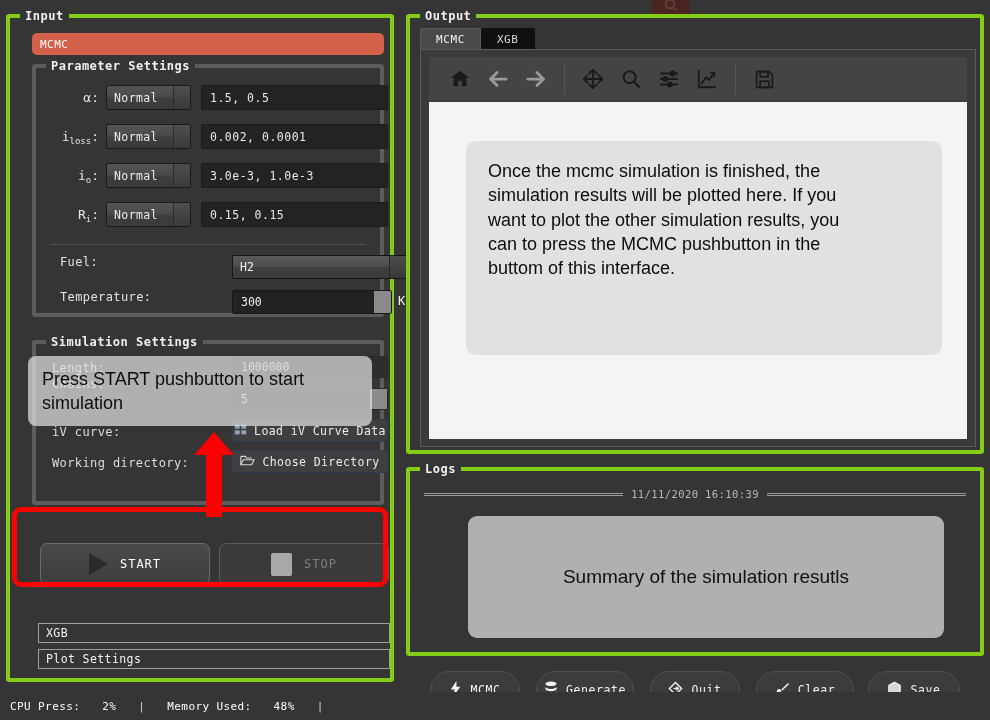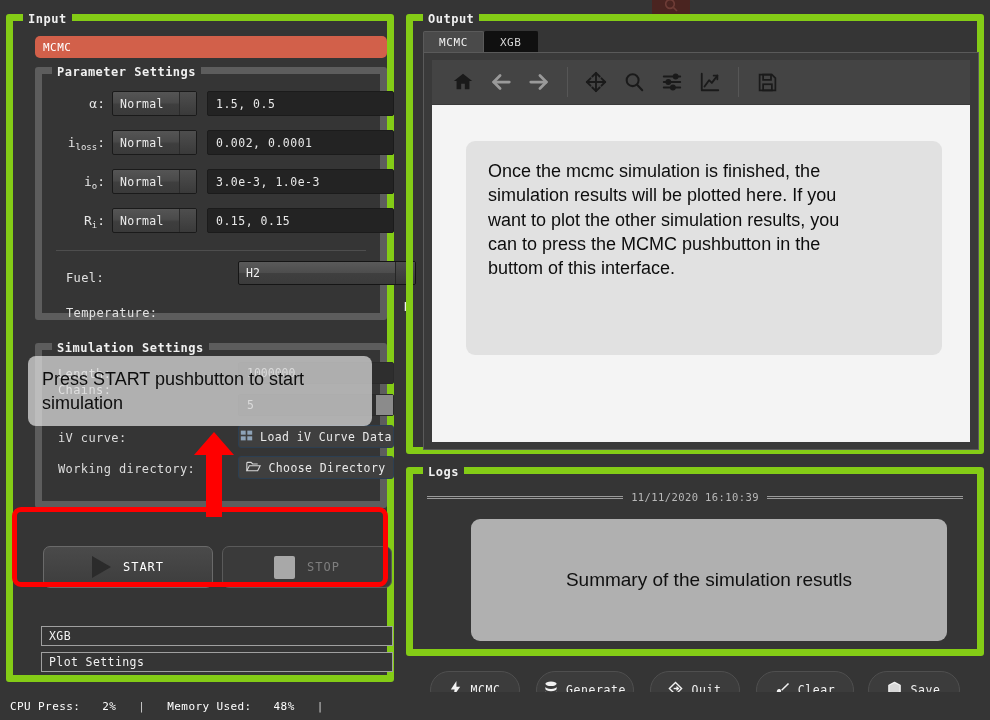--- a/index.html
+++ b/index.html
@@ -5,21 +5,21 @@
   * { box-sizing: border-box; margin: 0; padding: 0; }
   html, body {
     width: 990px; height: 720px;
     background: #353535;
     font-family: "DejaVu Sans Mono", "Liberation Mono", monospace;
     overflow: hidden;
   }
   .app { position: relative; width: 990px; height: 720px; }
 
   
-  .group { position: absolute; border: 7px solid #84cc16; border-radius: 3px; }
+  .group { position: absolute; border: 4px solid #84cc16; border-radius: 3px; }
   .group > .glabel {
     position: absolute; top: -9px; left: 10px; padding: 0 5px;
     background: #353535; color: #f0f0f0;
     font-size: 12px; font-weight: bold; letter-spacing: .5px;
     font-family: "DejaVu Sans Mono", "Liberation Mono", monospace;
     white-space: nowrap;
   }
   .group.sub { border-color: #5d5d5d; }
 
   
@@ -50,21 +50,21 @@
     border-left: 1px solid #2b2b2b;
   }
   .valfield {
     margin-left: 10px; flex: 1; height: 25px; background: #232323;
     border: 1px solid #1b1b1b; border-radius: 2px;
     display: flex; align-items: center; padding-left: 8px;
     color: #e8e8e8; font-size: 11.5px; letter-spacing: .5px;
   }
   .hdivider { position: absolute; left: 14px; right: 14px; height: 1px; background: #4e4e4e; }
 
-  .frow { position: absolute; height: 24px; display: flex; align-items: flex-end; }
+  .frow { position: absolute; height: 24px; display: flex; align-items: flex-start; }
   .frow .flabel { color: #e2e2e2; font-size: 12px; white-space: nowrap; letter-spacing: .4px; }
   .fuel-combo {
     position: absolute; left: 196px; width: 178px; height: 24px;
     border: 1px solid #151515; border-radius: 2px;
     background: linear-gradient(to bottom,#5a5a5a 0%,#4d4d4d 48%,#3f3f3f 52%,#3b3b3b 100%);
     display: flex; align-items: center; overflow: hidden;
   }
   .fuel-combo .ctext { padding-left: 7px; color: #f0f0f0; font-size: 11.5px; }
   .fuel-combo .carrow {
     position: absolute; right: 0; top: 0; width: 20px; height: 100%;
@@ -284,20 +284,24 @@
       <div class="frow" style="left:24px; top:187px">
         <span class="flabel">Fuel:</span>
       </div>
       <div class="fuel-combo" style="top:187px">
         <span class="ctext">H2</span>
         <span class="carrow"></span>
       </div>
 
       <div class="frow" style="left:24px; top:222px">
         <span class="flabel">Temperature:</span>
+      </div>
+      <div class="spin" style="top:222px">
+        <span class="stext">300</span>
+        <span class="sbtns"></span>
       </div>
       <span class="unit" style="top:226px">K</span>
     </div>
 
     <div class="group sub" id="sim-group">
       <div class="glabel">Simulation Settings</div>
 
       <div class="srow" style="left:16px; top:12px">
         <span class="slabel">Length:</span>
       </div>

